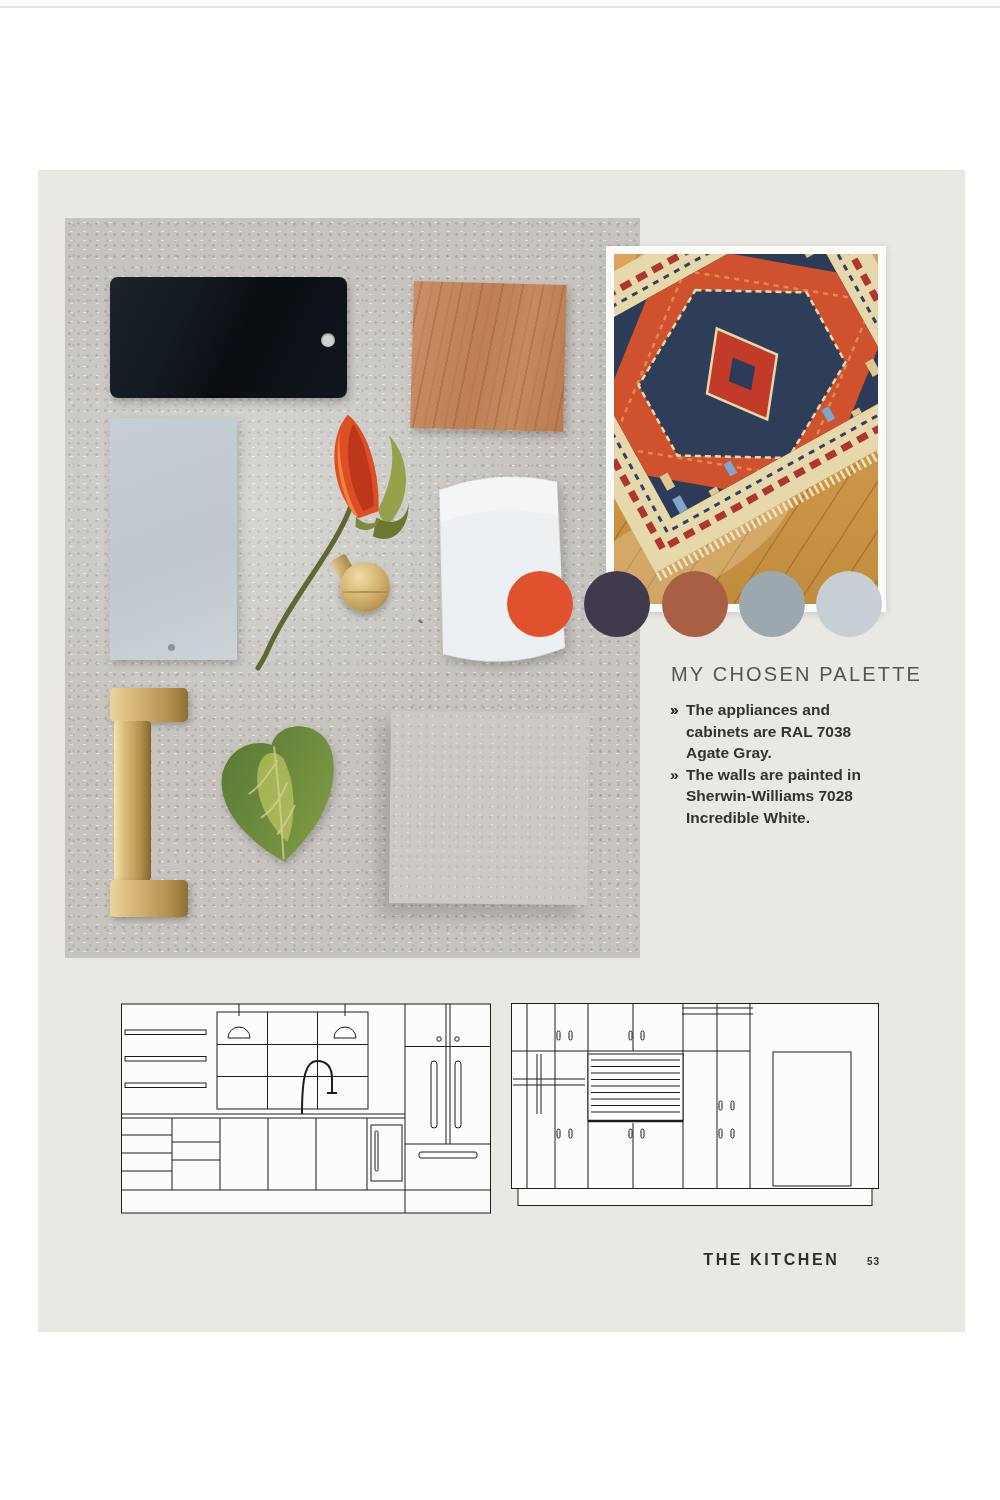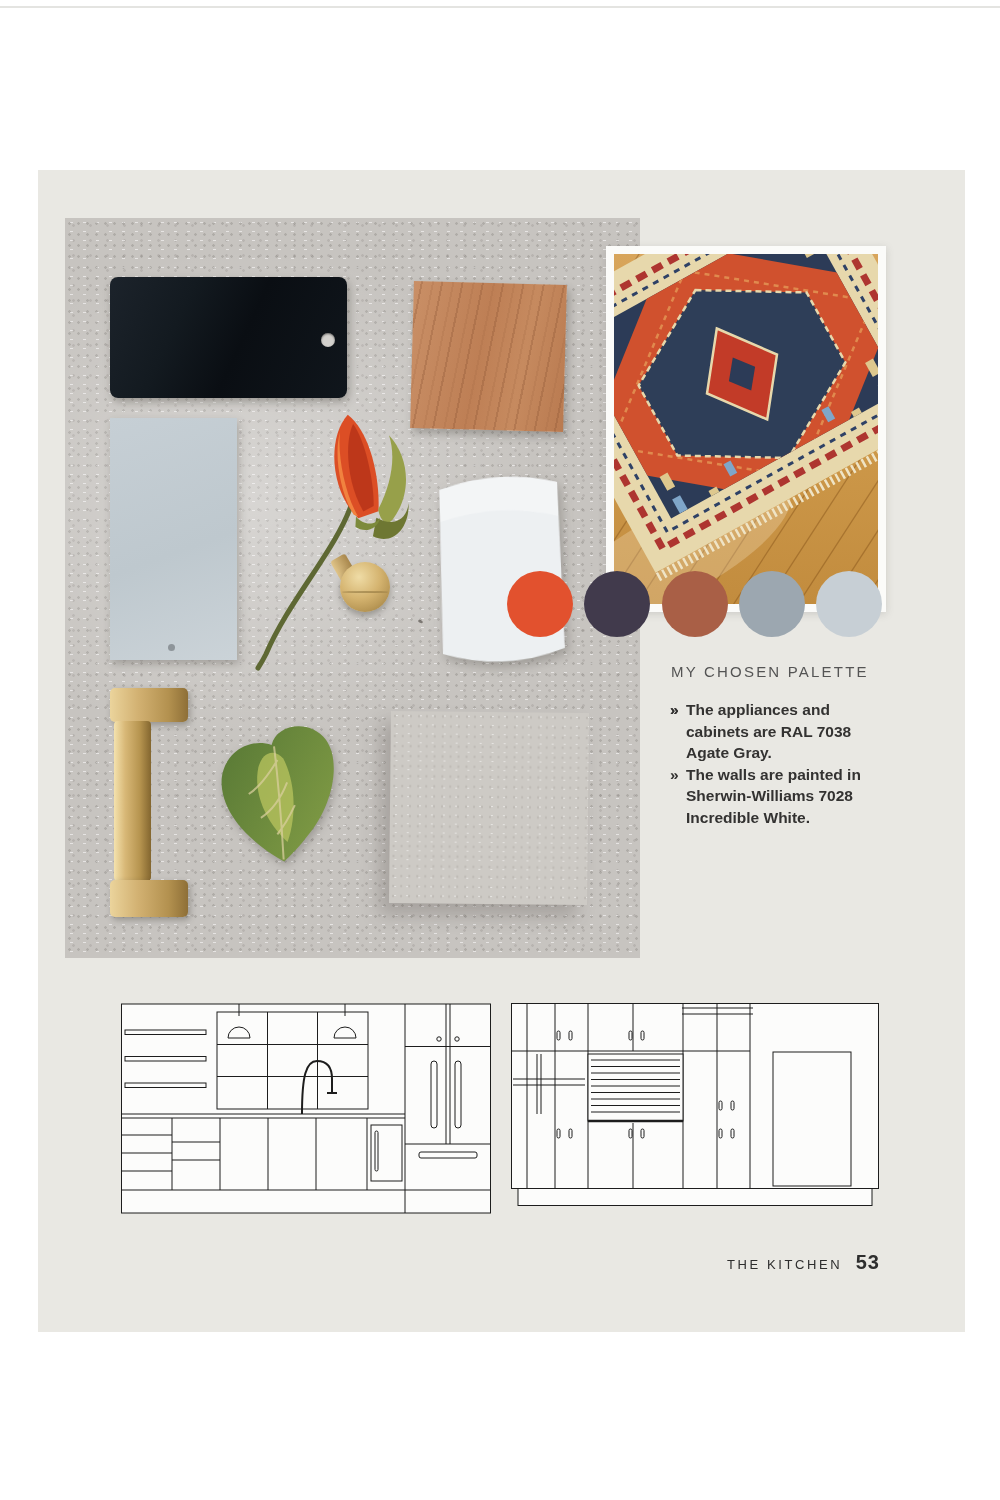--- a/index.html
+++ b/index.html
@@ -72,37 +72,37 @@
 
   
   .inset{left:606px;top:246px;width:280px;height:366px;background:#FBFBF9;
     box-sizing:border-box;padding:8px;box-shadow:0 2px 8px rgba(80,76,70,.18);}
   .inset svg{display:block;}
 
   
   .swatch{top:571px;width:66px;height:66px;border-radius:50%;}
   .sw1{left:507px;} .sw2{left:584px;} .sw3{left:662px;} .sw4{left:739px;} .sw5{left:816px;}
 
-  .palette-heading{left:671px;top:663px;margin:0;font-size:15px;font-weight:400;
+  .palette-heading{left:671px;top:663px;margin:0;font-size:20px;font-weight:400;
     letter-spacing:2.2px;color:#545454;white-space:nowrap;}
 
   .notes{left:670px;top:699px;width:212px;margin:0;padding:0;list-style:none;}
   .notes li{position:relative;padding-left:16px;font-size:15.5px;line-height:21.6px;
     font-weight:bold;color:#333231;}
   .notes .marker{position:absolute;left:0;top:0;}
 
   
   .elev{overflow:visible;}
   .elev-left{left:120px;top:1002px;}
   .elev-right{left:510px;top:1002px;}
 
   
   .footer{left:480px;top:1251px;width:400px;text-align:right;color:#2E2E2E;white-space:nowrap;}
-  .footer-section{font-size:13px;font-weight:normal;letter-spacing:2.6px;}
-  .footer-page{font-size:20px;font-weight:bold;margin-left:9px;letter-spacing:1px;}
+  .footer-section{font-size:16px;font-weight:bold;letter-spacing:2.6px;}
+  .footer-page{font-size:10px;font-weight:bold;margin-left:23px;letter-spacing:1px;}
 </style>
 </head>
 <body>
 
 <div class="page">
   <div class="abs top-edge"></div>
   <div class="abs panel"></div>
 
   <div class="abs photo">
     <div class="sample-black">

